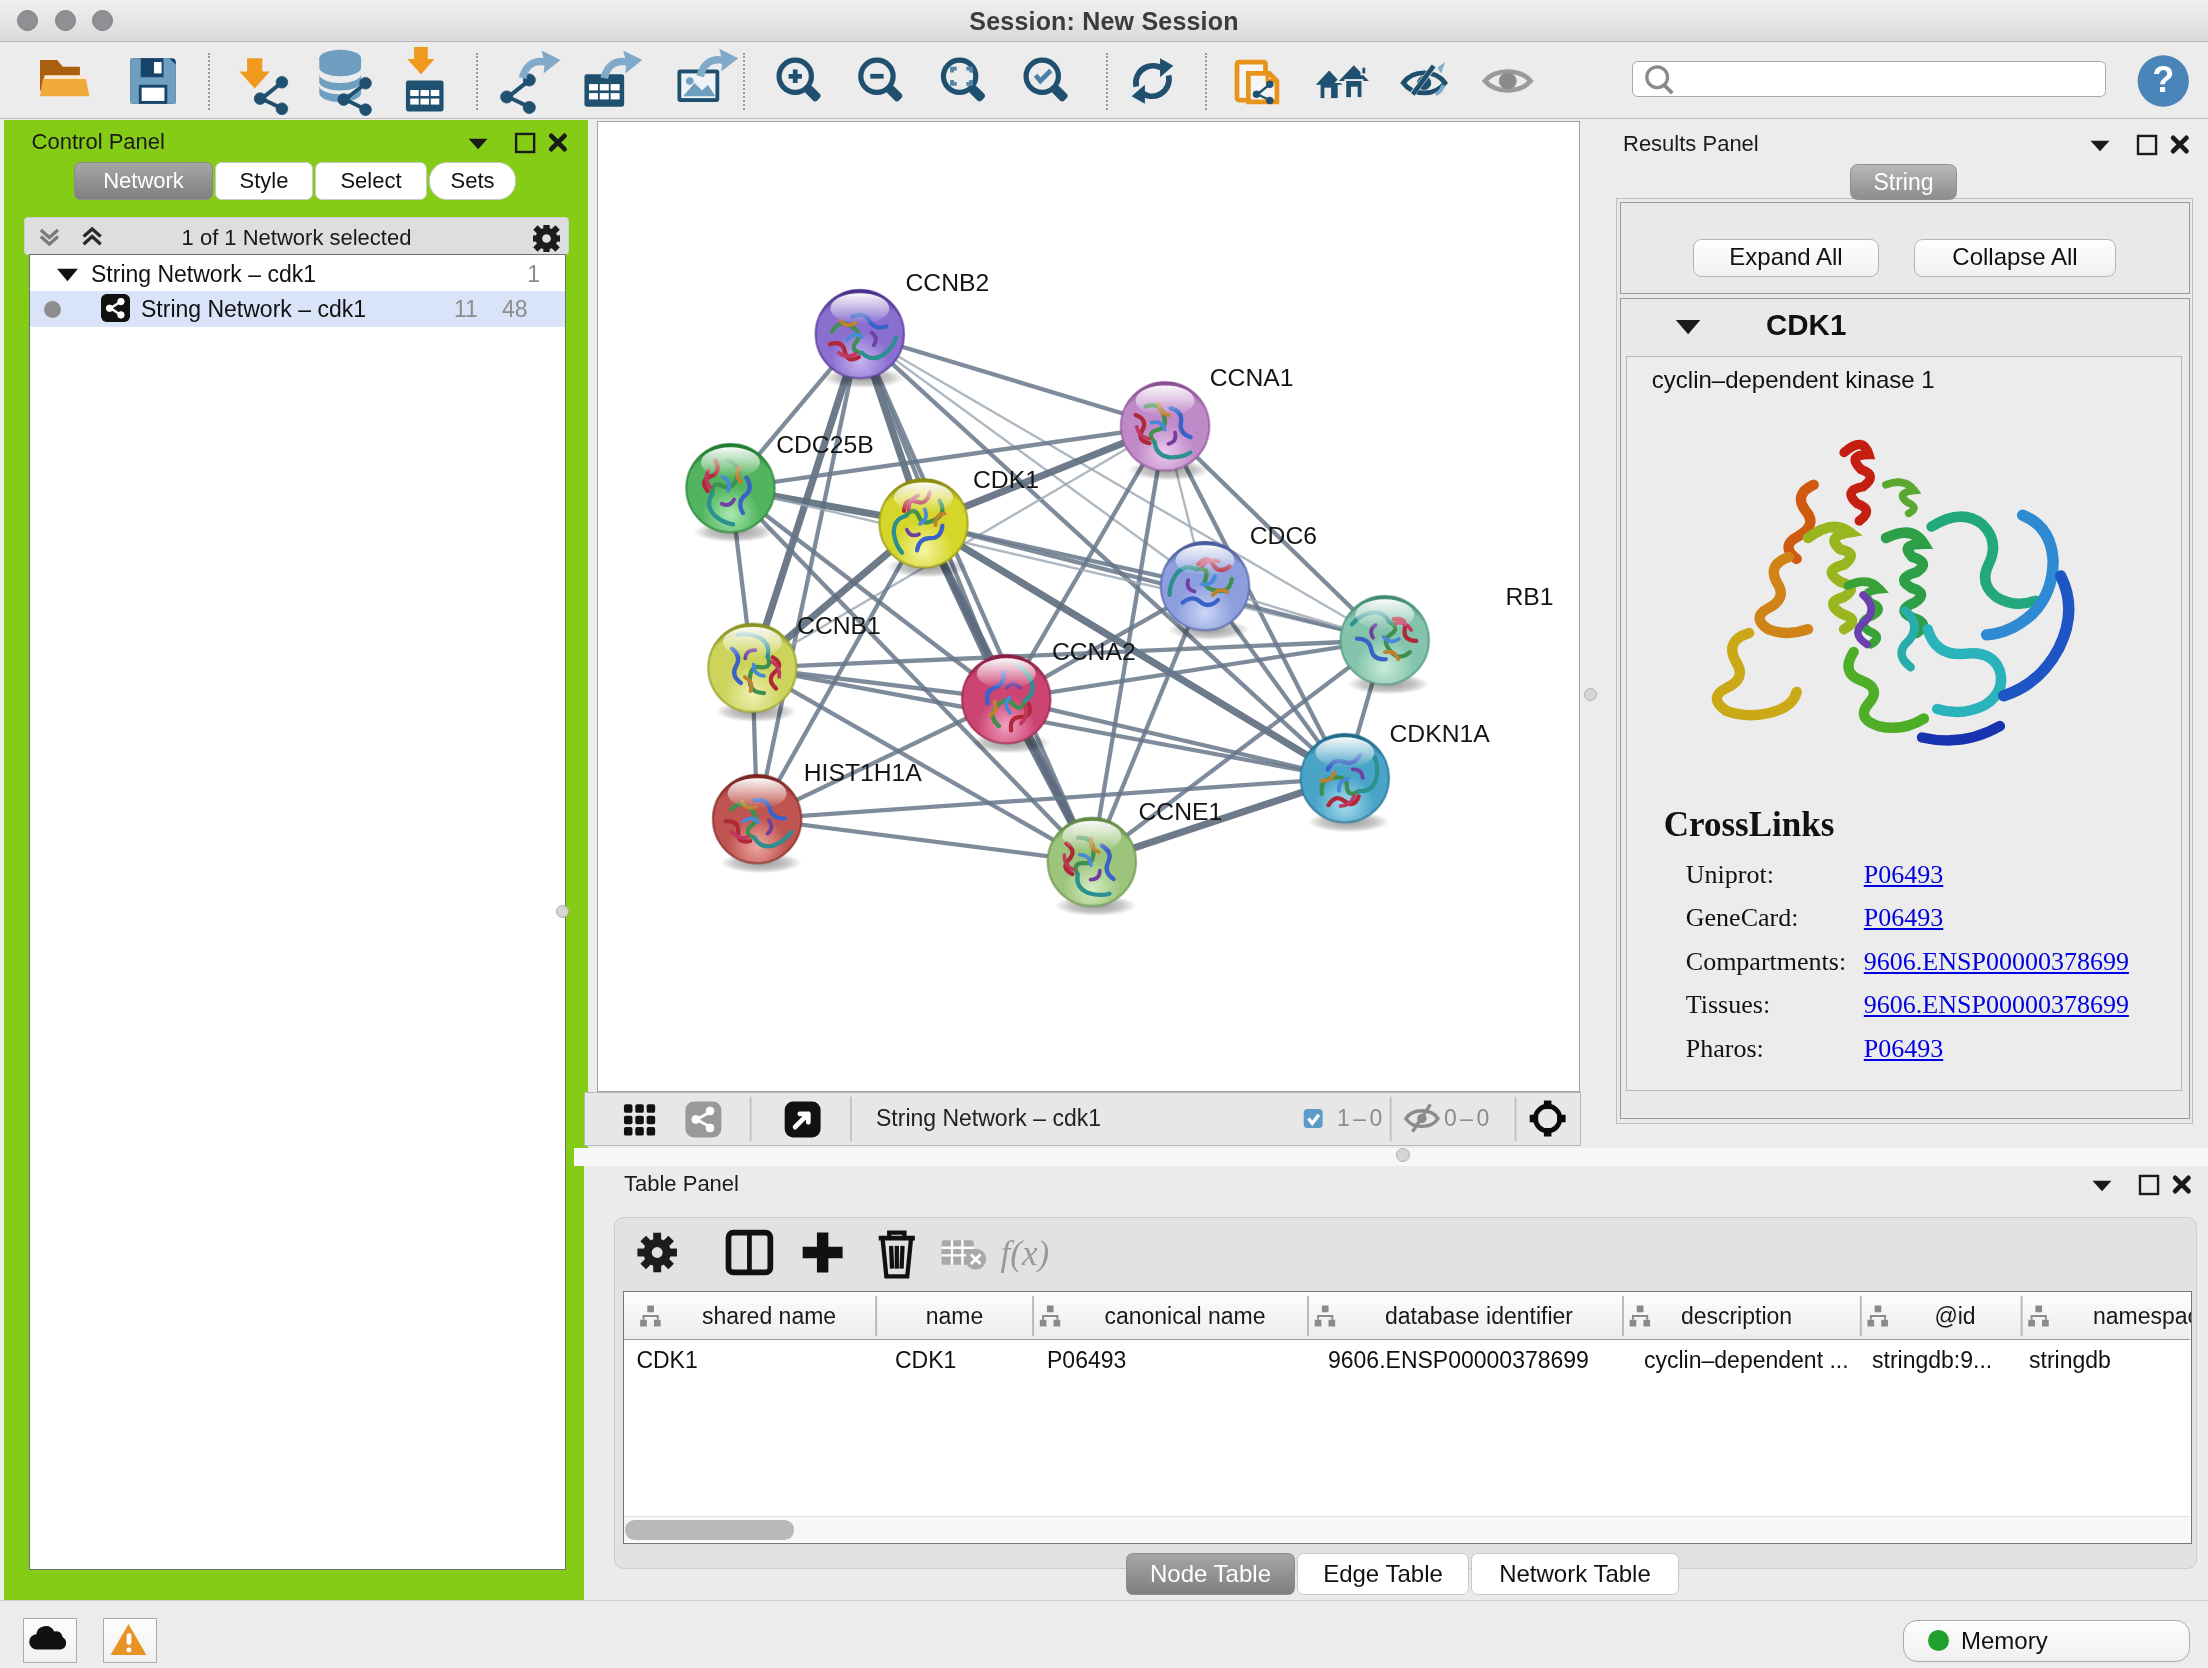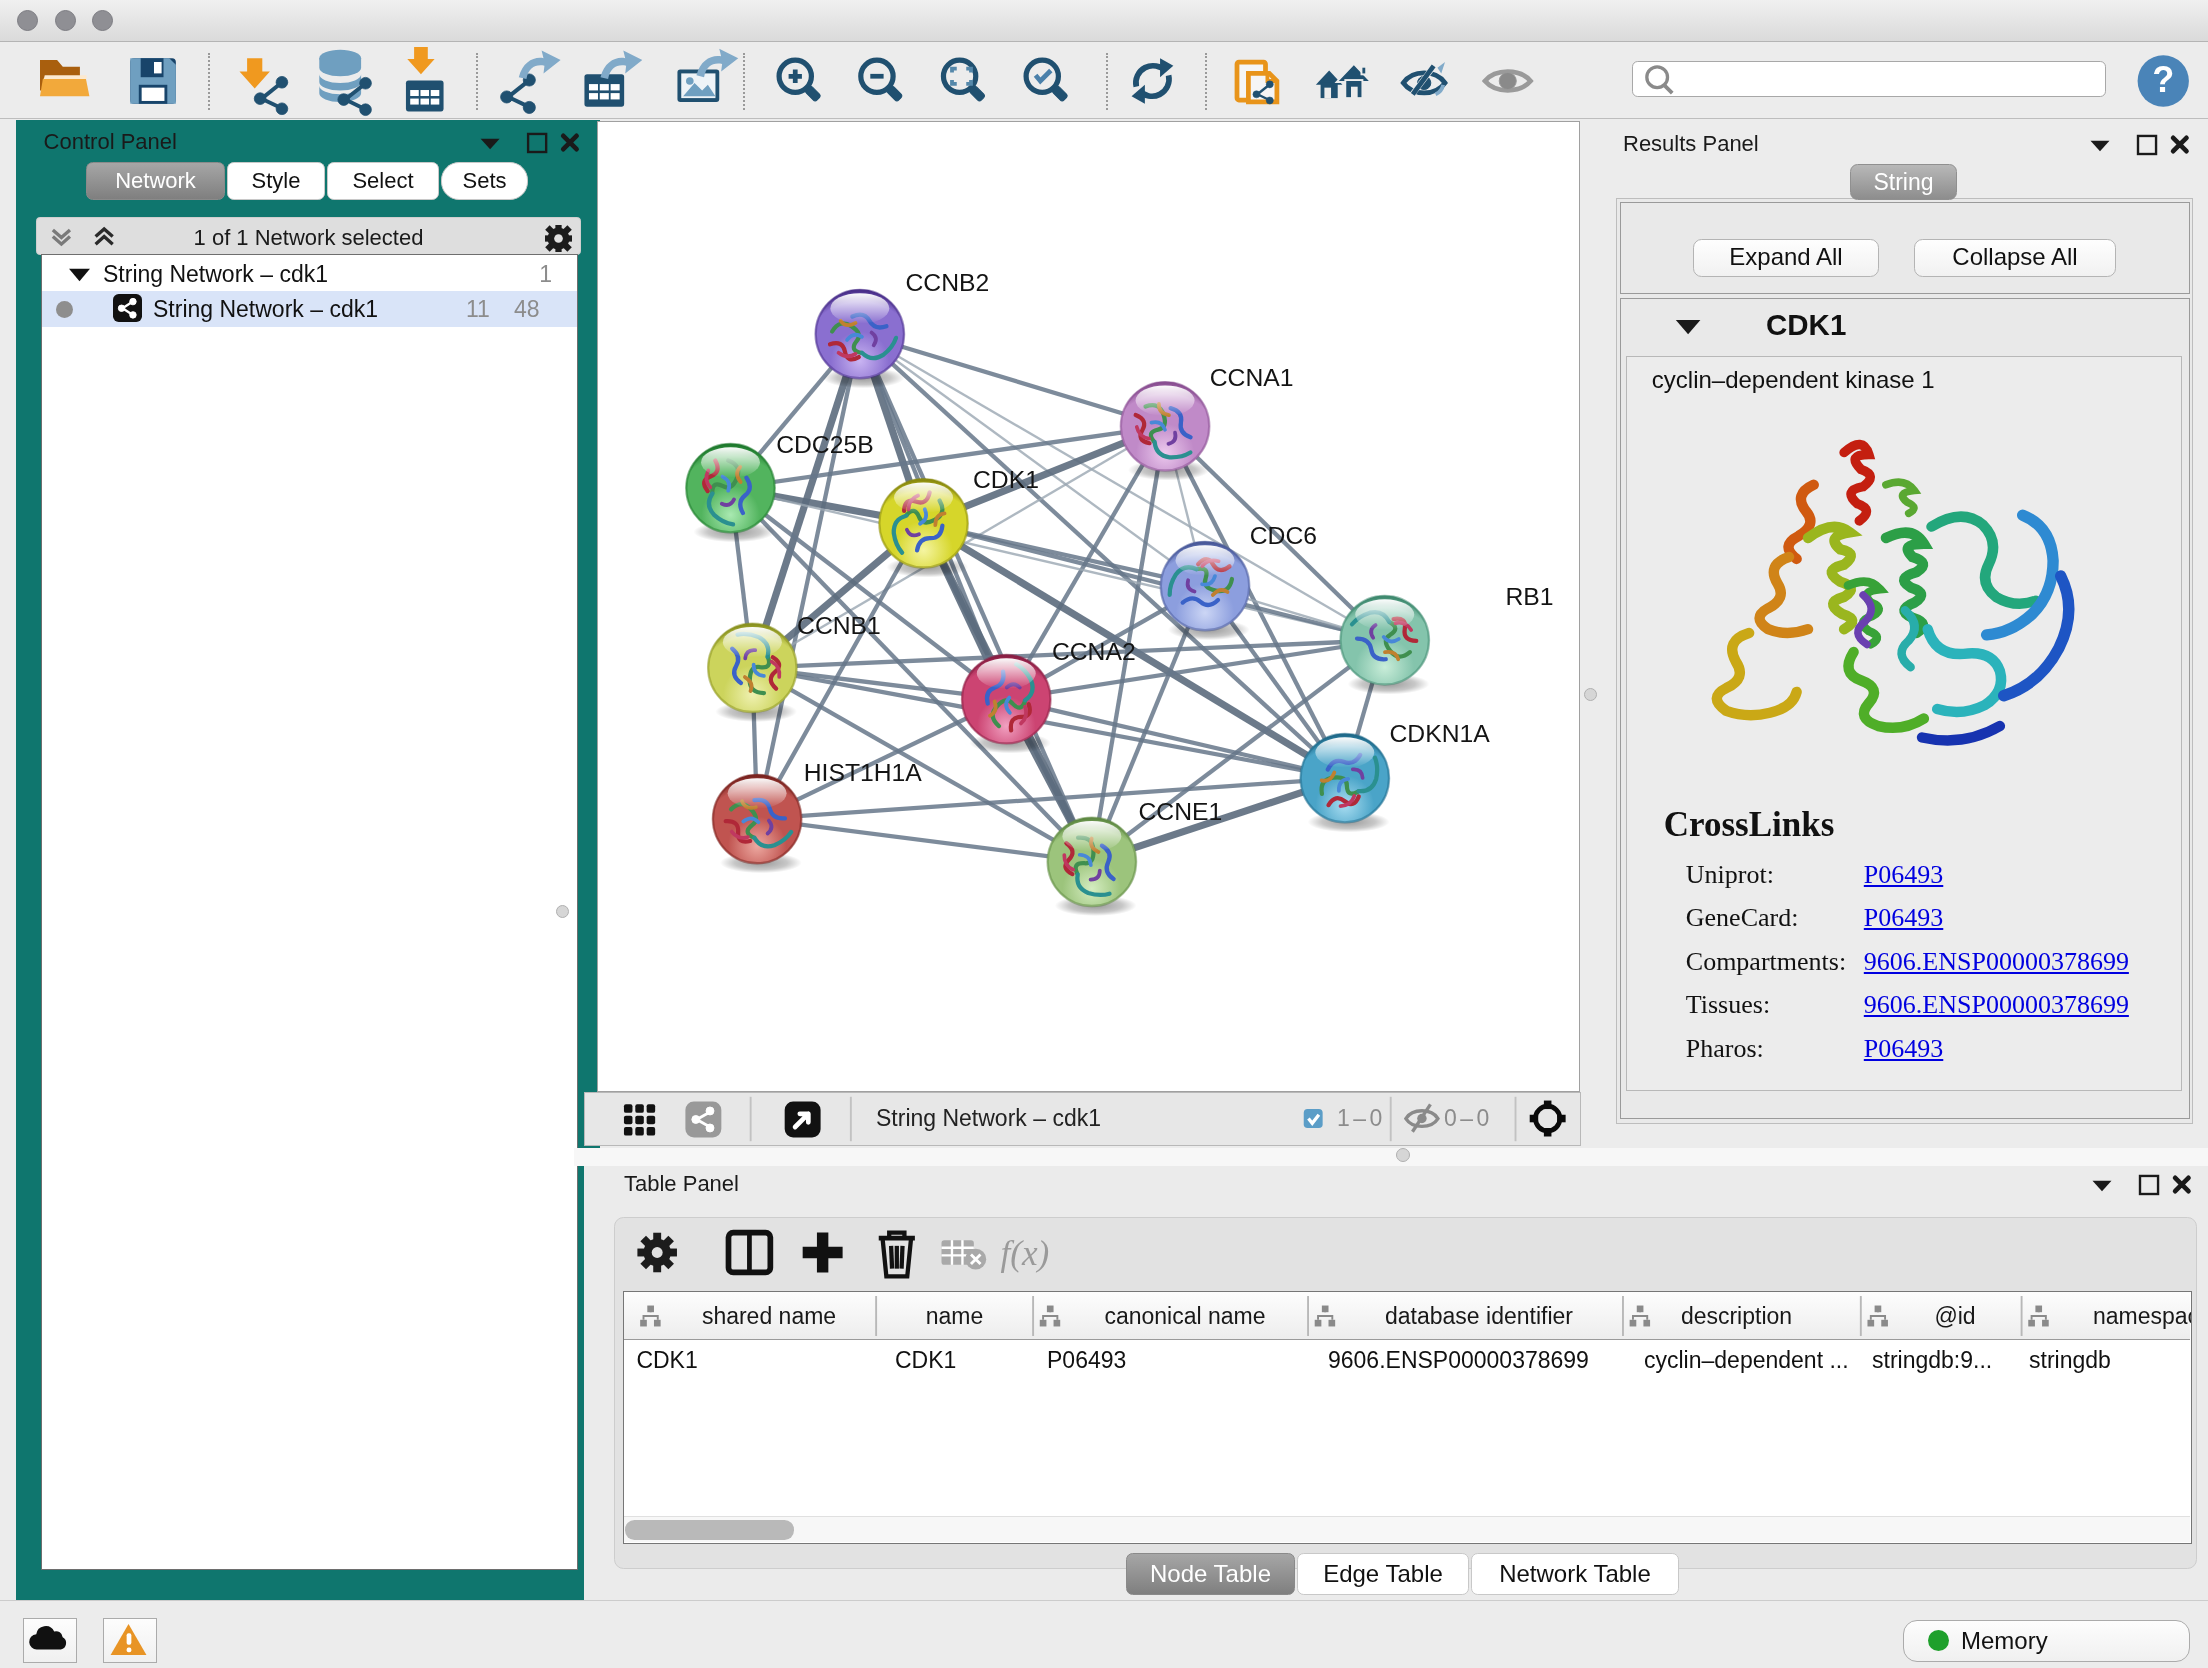--- a/index.html
+++ b/index.html
@@ -10,21 +10,21 @@
 .light{position:absolute;top:9.5px;width:21px;height:21px;border-radius:50%;
  background:#8f8f94;border:1px solid #7c7c82;}
 #wtitle{position:absolute;top:6.7px;left:0;width:100%;text-align:center;
  font-size:25px;color:#3c3c3c;font-weight:700;letter-spacing:0.2px;}
 #toolbar{position:absolute;left:0;top:43px;width:2208px;height:76px;
  background:#ececec;border-bottom:1px solid #bdbdbd;}
 .vsep{position:absolute;top:9.5px;height:57px;width:0;
  border-left:2.9px dotted #9a9a9a;}
 #searchbox{position:absolute;left:1632px;top:18px;width:474px;height:36px;
  background:#fff;border:1.9px solid #a8a8a8;border-radius:5.7px;}
-#panelL{position:absolute;left:16px;top:120px;width:584px;height:1480px;background:#0f766e;}
+#panelL{position:absolute;left:4px;top:120px;width:584px;height:1480px;background:#84cc16;}
 #panelR{position:absolute;left:1596px;top:120px;width:613px;height:1480px;background:#ececec;}
 .paneltitle{font-size:22px;color:#1a1a1a;}
 .tab{position:absolute;height:38px;background:#fff;border:1px solid #c8c8c8;
  border-radius:6.7px;font-size:22px;color:#111;text-align:center;line-height:36px;}
 .tabsel{background:linear-gradient(#a6a6a6,#7f7f7f);color:#fff;border:1px solid #8a8a8a;}
 #netpanel{position:absolute;left:597px;top:121px;width:983px;height:971px;
  background:#fff;border:1px solid #a0a0a0;}
 #netbar{position:absolute;left:584px;top:1092px;width:997px;height:54px;
  background:#e7e7e7;border:1px solid #b8b8b8;}
 #tablepanel{position:absolute;left:584px;top:1162px;width:1624px;height:438px;background:#ebebeb;}
@@ -58,20 +58,21 @@
           <rect x="3.5" y="4" width="7" height="7"></rect>
           <path d="M-7.5,4 v-4 h15 v4 M0,-4 v-4" stroke="#8a8a8a" stroke-width="2" fill="none"></path>
         </g>
       </g>
 </defs>
 </svg>
 <div id="titlebar">
  <div class="light" style="left:17px;"></div>
  <div class="light" style="left:55px;"></div>
  <div class="light" style="left:92px;"></div>
+ <div id="wtitle">Session: New Session</div>
 </div>
 <div id="toolbar">
 <svg class="abs" style="left:0;top:0" width="2208" height="76" viewBox="0 0 2322 80">
 <defs>
 <g id="share">
           <line x1="-13" y1="8" x2="12" y2="-12" stroke-width="5"></line>
           <line x1="-13" y1="8" x2="12" y2="20" stroke-width="5"></line>
           <circle cx="-15" cy="8" r="7.5"></circle>
           <circle cx="13" cy="-13" r="7.5"></circle>
           <circle cx="13" cy="21" r="7.5"></circle>

